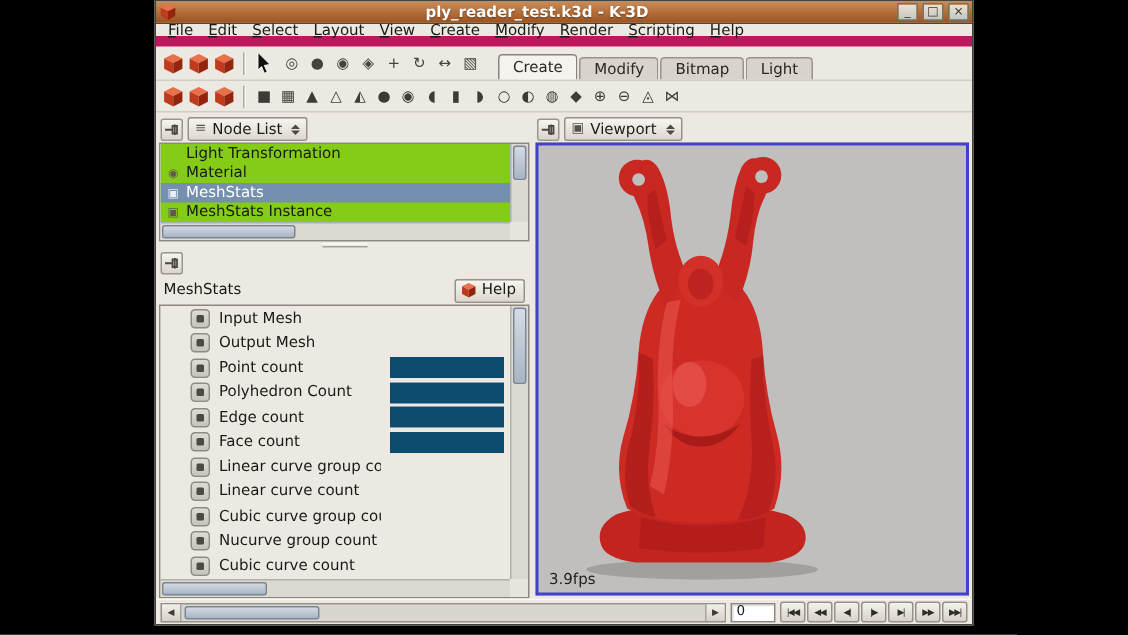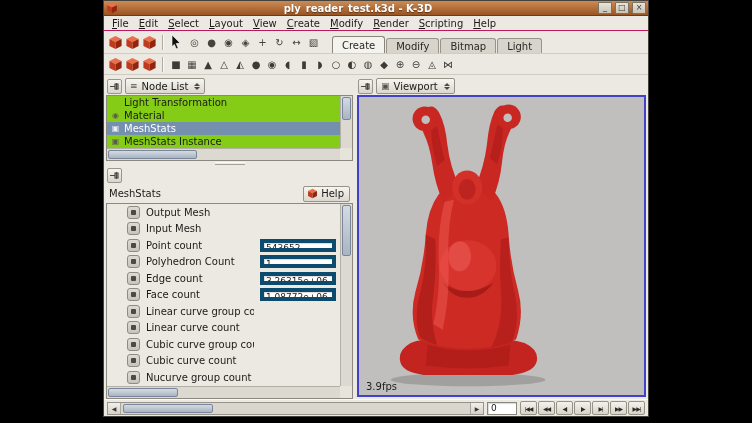--- a/index.html
+++ b/index.html
@@ -14,21 +14,21 @@
               border-bottom:1px solid #6e3c12; display:flex; align-items:center; padding:0 2px; gap:3px; }
   .title-text { flex:1; text-align:center; color:#fff; font-weight:bold; font-size:10px;
                 text-shadow:0 1px 1px rgba(0,0,0,.45); white-space:nowrap; overflow:hidden; }
   .win-btn { width:14px; height:12px; background:linear-gradient(#e8e4db,#c9c4b8);
              border:1px solid #7b735f; font-size:8px; line-height:10px; text-align:center;
              color:#3a362e; border-radius:1px; }
   .title-cube svg, .help-cube svg { display:block; }
 
   
   .menubar { height:15px; flex:0 0 15px; display:flex; align-items:center; padding-left:3px;
-             border-bottom:1px solid #be185d;text-align:right; }
+             border-bottom:7px solid #be185d;text-align:right; }
   .menu-item { display:block; font-size:10px; padding:0 5px; white-space:nowrap; }
   .menu-item::first-letter { text-decoration:underline; }
 
   
   .toolbar1 { height:23px; flex:0 0 23px; display:flex; align-items:center; padding:0 3px;
               border-bottom:1px solid #d0cdc4; }
   .toolbar2 { height:21px; flex:0 0 21px; display:flex; align-items:center; padding:0 3px;
               border-bottom:1px solid #cfccc3; }
   .tb-sep { width:0; height:15px; border-left:1px solid #aeaba2; border-right:1px solid #f9f8f4; margin:0 4px; }
   .doc-icon { width:17px; height:17px; display:flex; align-items:center; justify-content:center; }
@@ -78,21 +78,21 @@
   .help-btn { margin-left:auto; height:16px; display:flex; align-items:center; gap:3px; padding:0 5px 0 3px;
               background:linear-gradient(#f7f5f0,#dcd8cf); border:1px solid #969287; border-radius:2px; font-size:10px; }
 
   .props-box { flex:1; min-height:0; background:#ece9e2; }
   .props-box .sb-content { background:#ece9e2; }
   .prop-row { height:16.5px; display:flex; align-items:center; gap:6px; padding-left:20px; }
   .prop-icon { width:13px; height:13px; flex:0 0 13px; background:linear-gradient(#dedbd3,#c7c4bc);
                border:1px solid #8e8b82; border-radius:3px; position:relative; }
   .prop-icon::after { content:""; position:absolute; left:3px; top:3px; width:5px; height:5px; background:#4d4a43; border-radius:1px; }
   .prop-label { font-size:10px; width:108px; white-space:nowrap; overflow:hidden; }
-  .prop-entry { width:76px; height:13px; background:#fff; border:4px solid #0c4a6e;
+  .prop-entry { width:76px; height:13px; background:#fff; border:7px solid #0c4a6e;
                 box-shadow:inset 1px 1px 1px rgba(0,0,0,.15); font-size:9px; line-height:11px;
                 padding:0 2px; white-space:nowrap; overflow:hidden; }
 
   .viewport { flex:1; min-height:0; margin:0 0 2px 0; border:2px solid #4141c9; background:#c0bfbd;
               position:relative; overflow:hidden; }
   .buddha { position:absolute; left:calc(50% - 32px); top:1px; height:98%; transform:translateX(-50%); }
   .fps { position:absolute; left:7px; bottom:3px; font-size:10px; color:#1e1d1b; }
 
   
   .bottom-bar { height:17px; flex:0 0 17px; border-top:1px solid #f9f8f4; display:flex; align-items:center;
@@ -367,26 +367,26 @@
             </svg>
           </span>
           <span>Help</span>
         </span>
       </div>
 
       <div class="scrollbox props-box">
         <div class="sb-content">
             <div class="prop-row">
     <span class="prop-icon"></span>
+    <span class="prop-label">Input Mesh</span>
+
+  </div>
+            <div class="prop-row">
+    <span class="prop-icon"></span>
     <span class="prop-label">Output Mesh</span>
-
-  </div>
-            <div class="prop-row">
-    <span class="prop-icon"></span>
-    <span class="prop-label">Input Mesh</span>
 
   </div>
             <div class="prop-row">
     <span class="prop-icon"></span>
     <span class="prop-label">Point count</span>
     <span class="prop-entry">543652</span>
   </div>
             <div class="prop-row">
     <span class="prop-icon"></span>
     <span class="prop-label">Polyhedron Count</span>
@@ -412,26 +412,26 @@
     <span class="prop-label">Linear curve count</span>
 
   </div>
             <div class="prop-row">
     <span class="prop-icon"></span>
     <span class="prop-label">Cubic curve group count</span>
 
   </div>
             <div class="prop-row">
     <span class="prop-icon"></span>
+    <span class="prop-label">Nucurve group count</span>
+
+  </div>
+            <div class="prop-row">
+    <span class="prop-icon"></span>
     <span class="prop-label">Cubic curve count</span>
-
-  </div>
-            <div class="prop-row">
-    <span class="prop-icon"></span>
-    <span class="prop-label">Nucurve group count</span>
 
   </div>
           </div>
         <div class="vtrack">
           <div class="thumb" style="left:1px; right:1px; top:1px; height:28%;"></div>
         </div>
         <div class="htrack">
           <div class="thumb" style="top:1px; bottom:1px; left:1px; width:30%;"></div>
         </div>
         <div class="sb-corner"></div>

